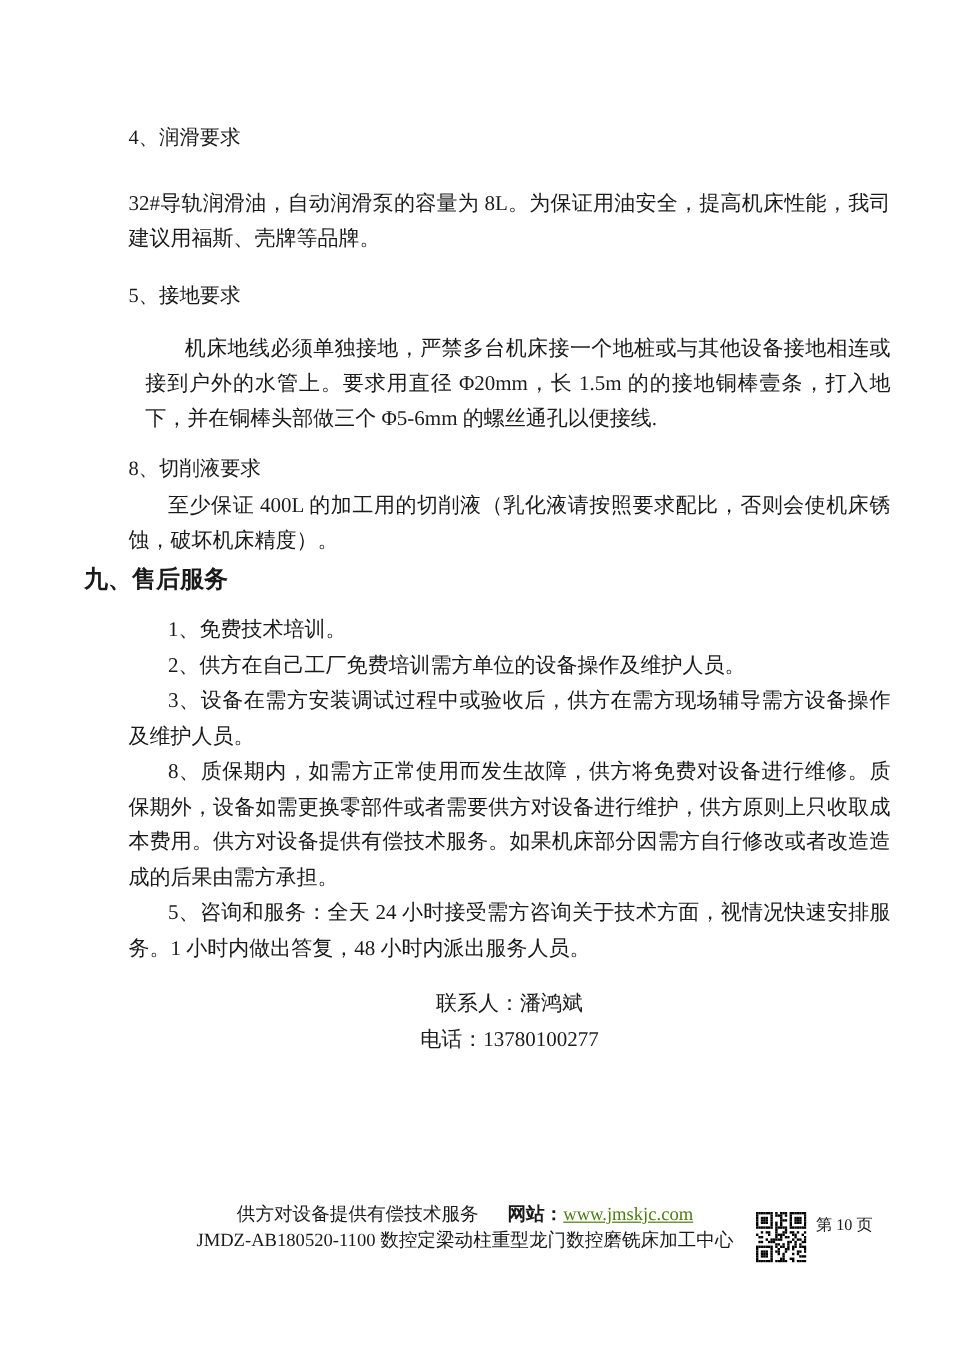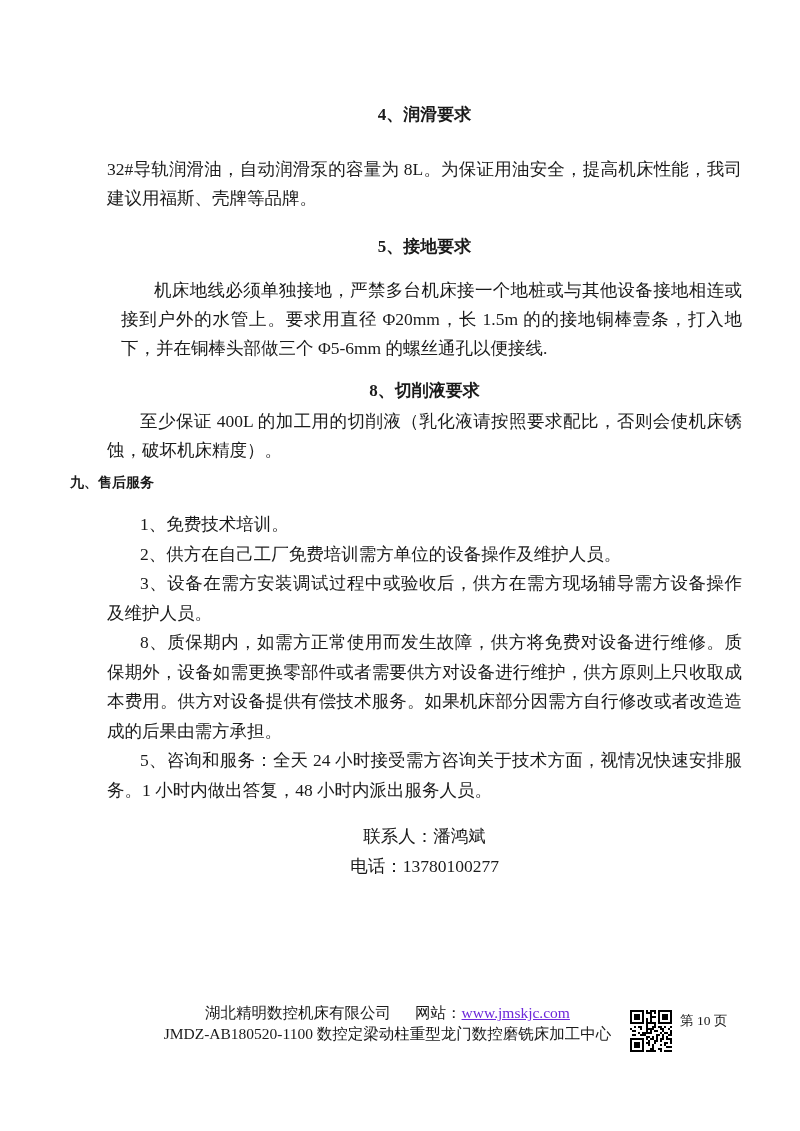--- a/index.html
+++ b/index.html
@@ -6,30 +6,30 @@
   html, body { background: #ffffff; }
   body {
     width: 800px; height: 1131px; position: relative;
     font-family: "Liberation Serif", "DejaVu Serif", serif;
     color: #1a1a1a;
   }
   .page { position: absolute; inset: 0; background: #ffffff; overflow: hidden; }
   .content { position: absolute; left: 107px; right: 58px; top: 103px; }
 
   .sec-heading {
-    font-size: 17px; font-weight: bold; line-height: 24px; text-align: center;
+    font-size: 17px; font-weight: normal; line-height: 24px;
   }
   .body-text {
     font-size: 17.5px; line-height: 29px; text-align: justify;
     word-break: break-all;
   }
   .indent { text-indent: 33px; }
 
   .chapter-heading {
-    font-size: 14px; font-weight: bold; line-height: 30px;
+    font-size: 20px; font-weight: bold; line-height: 30px;
     margin-left: -37px; margin-top: 3px;
   }
   .service-item {
     font-size: 17.5px; line-height: 29.5px; text-align: justify;
     text-indent: 33px; word-break: break-all;
   }
 
   .m-p4   { margin-top: 28px; }
   .m-h5   { margin-top: 22px; }
   .m-p5   { margin-top: 17px; margin-left: 14px; }
@@ -39,22 +39,22 @@
 
   .contact {
     margin-top: 16px; text-align: center;
     font-size: 17.5px; line-height: 30px;
   }
 
   .footer-text {
     position: absolute; left: 120px; top: 1003px; width: 535px;
     text-align: center; font-size: 15.5px; line-height: 20.5px;
   }
-  .website-label { margin-left: 24px; }
-  .website-link { color: #6d28d9; text-decoration: underline; }
+  .website-label { margin-left: 24px; font-weight: bold; }
+  .website-link { color: #4d7c0f; text-decoration: underline; }
 
   .qr {
     position: absolute; left: 630px; top: 1010px;
     width: 42px; height: 42px;
   }
   .qr svg { width: 100%; height: 100%; display: block; fill: #000; }
   .page-number {
     position: absolute; left: 680px; top: 1012px;
     font-size: 13.5px; line-height: 18px; white-space: nowrap;
   }
@@ -82,21 +82,21 @@
     <p class="service-item">8、质保期内，如需方正常使用而发生故障，供方将免费对设备进行维修。质保期外，设备如需更换零部件或者需要供方对设备进行维护，供方原则上只收取成本费用。供方对设备提供有偿技术服务。如果机床部分因需方自行修改或者改造造成的后果由需方承担。</p>
     <p class="service-item">5、咨询和服务：全天 24 小时接受需方咨询关于技术方面，视情况快速安排服务。1 小时内做出答复，48 小时内派出服务人员。</p>
 
     <div class="contact">
       <p><span>联系人：</span><span>潘鸿斌</span></p>
       <p><span>电话：</span><span>13780100277</span></p>
     </div>
   </div>
 
   <div class="footer-text">
-    <p><span>湖北精明数控机床有限公司</span><span class="website-label">网站：</span><a class="website-link" href="#">www.jmskjc.com</a></p>
+    <p><span>供方对设备提供有偿技术服务</span><span class="website-label">网站：</span><a class="website-link" href="#">www.jmskjc.com</a></p>
     <p>JMDZ-AB180520-1100 数控定梁动柱重型龙门数控磨铣床加工中心</p>
   </div>
 
   <div class="qr">
     <svg id="qr-svg" xmlns="http://www.w3.org/2000/svg" viewBox="0 0 42 42">
         <rect x="16" y="0" width="2" height="2"></rect>
         <rect x="20" y="0" width="2" height="2"></rect>
         <rect x="22" y="0" width="2" height="2"></rect>
         <rect x="24" y="0" width="2" height="2"></rect>
         <rect x="16" y="2" width="2" height="2"></rect>

